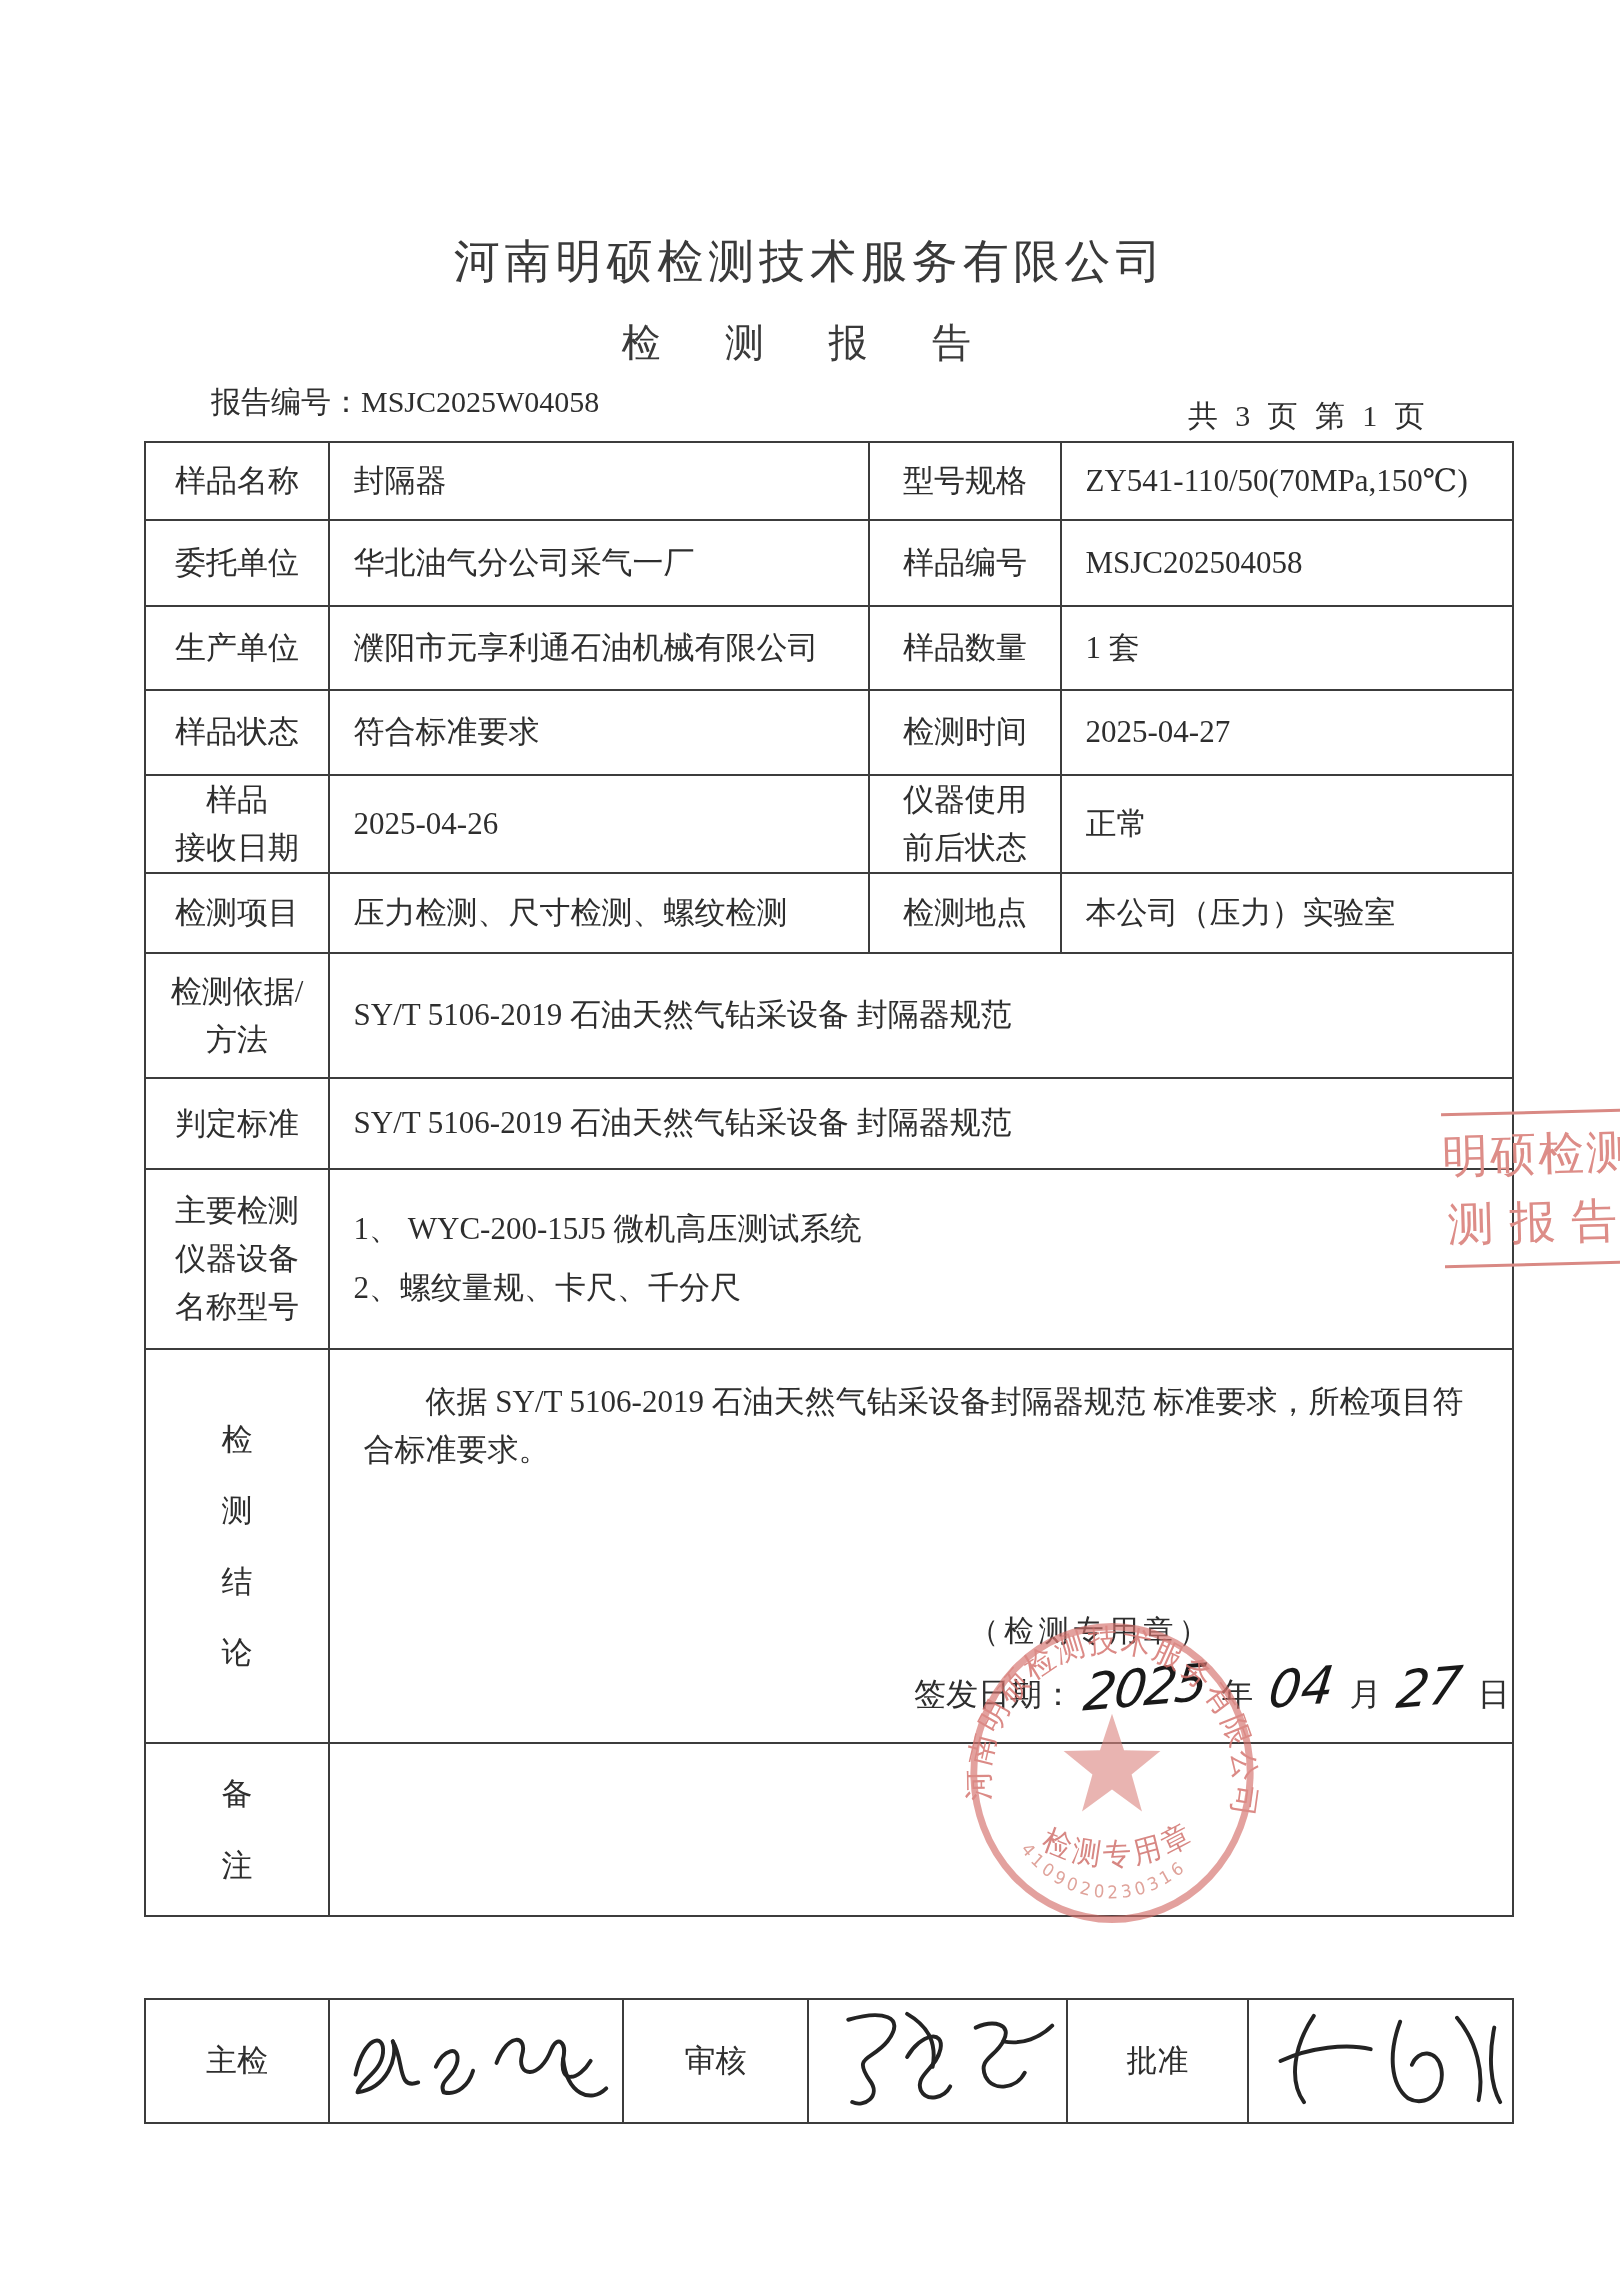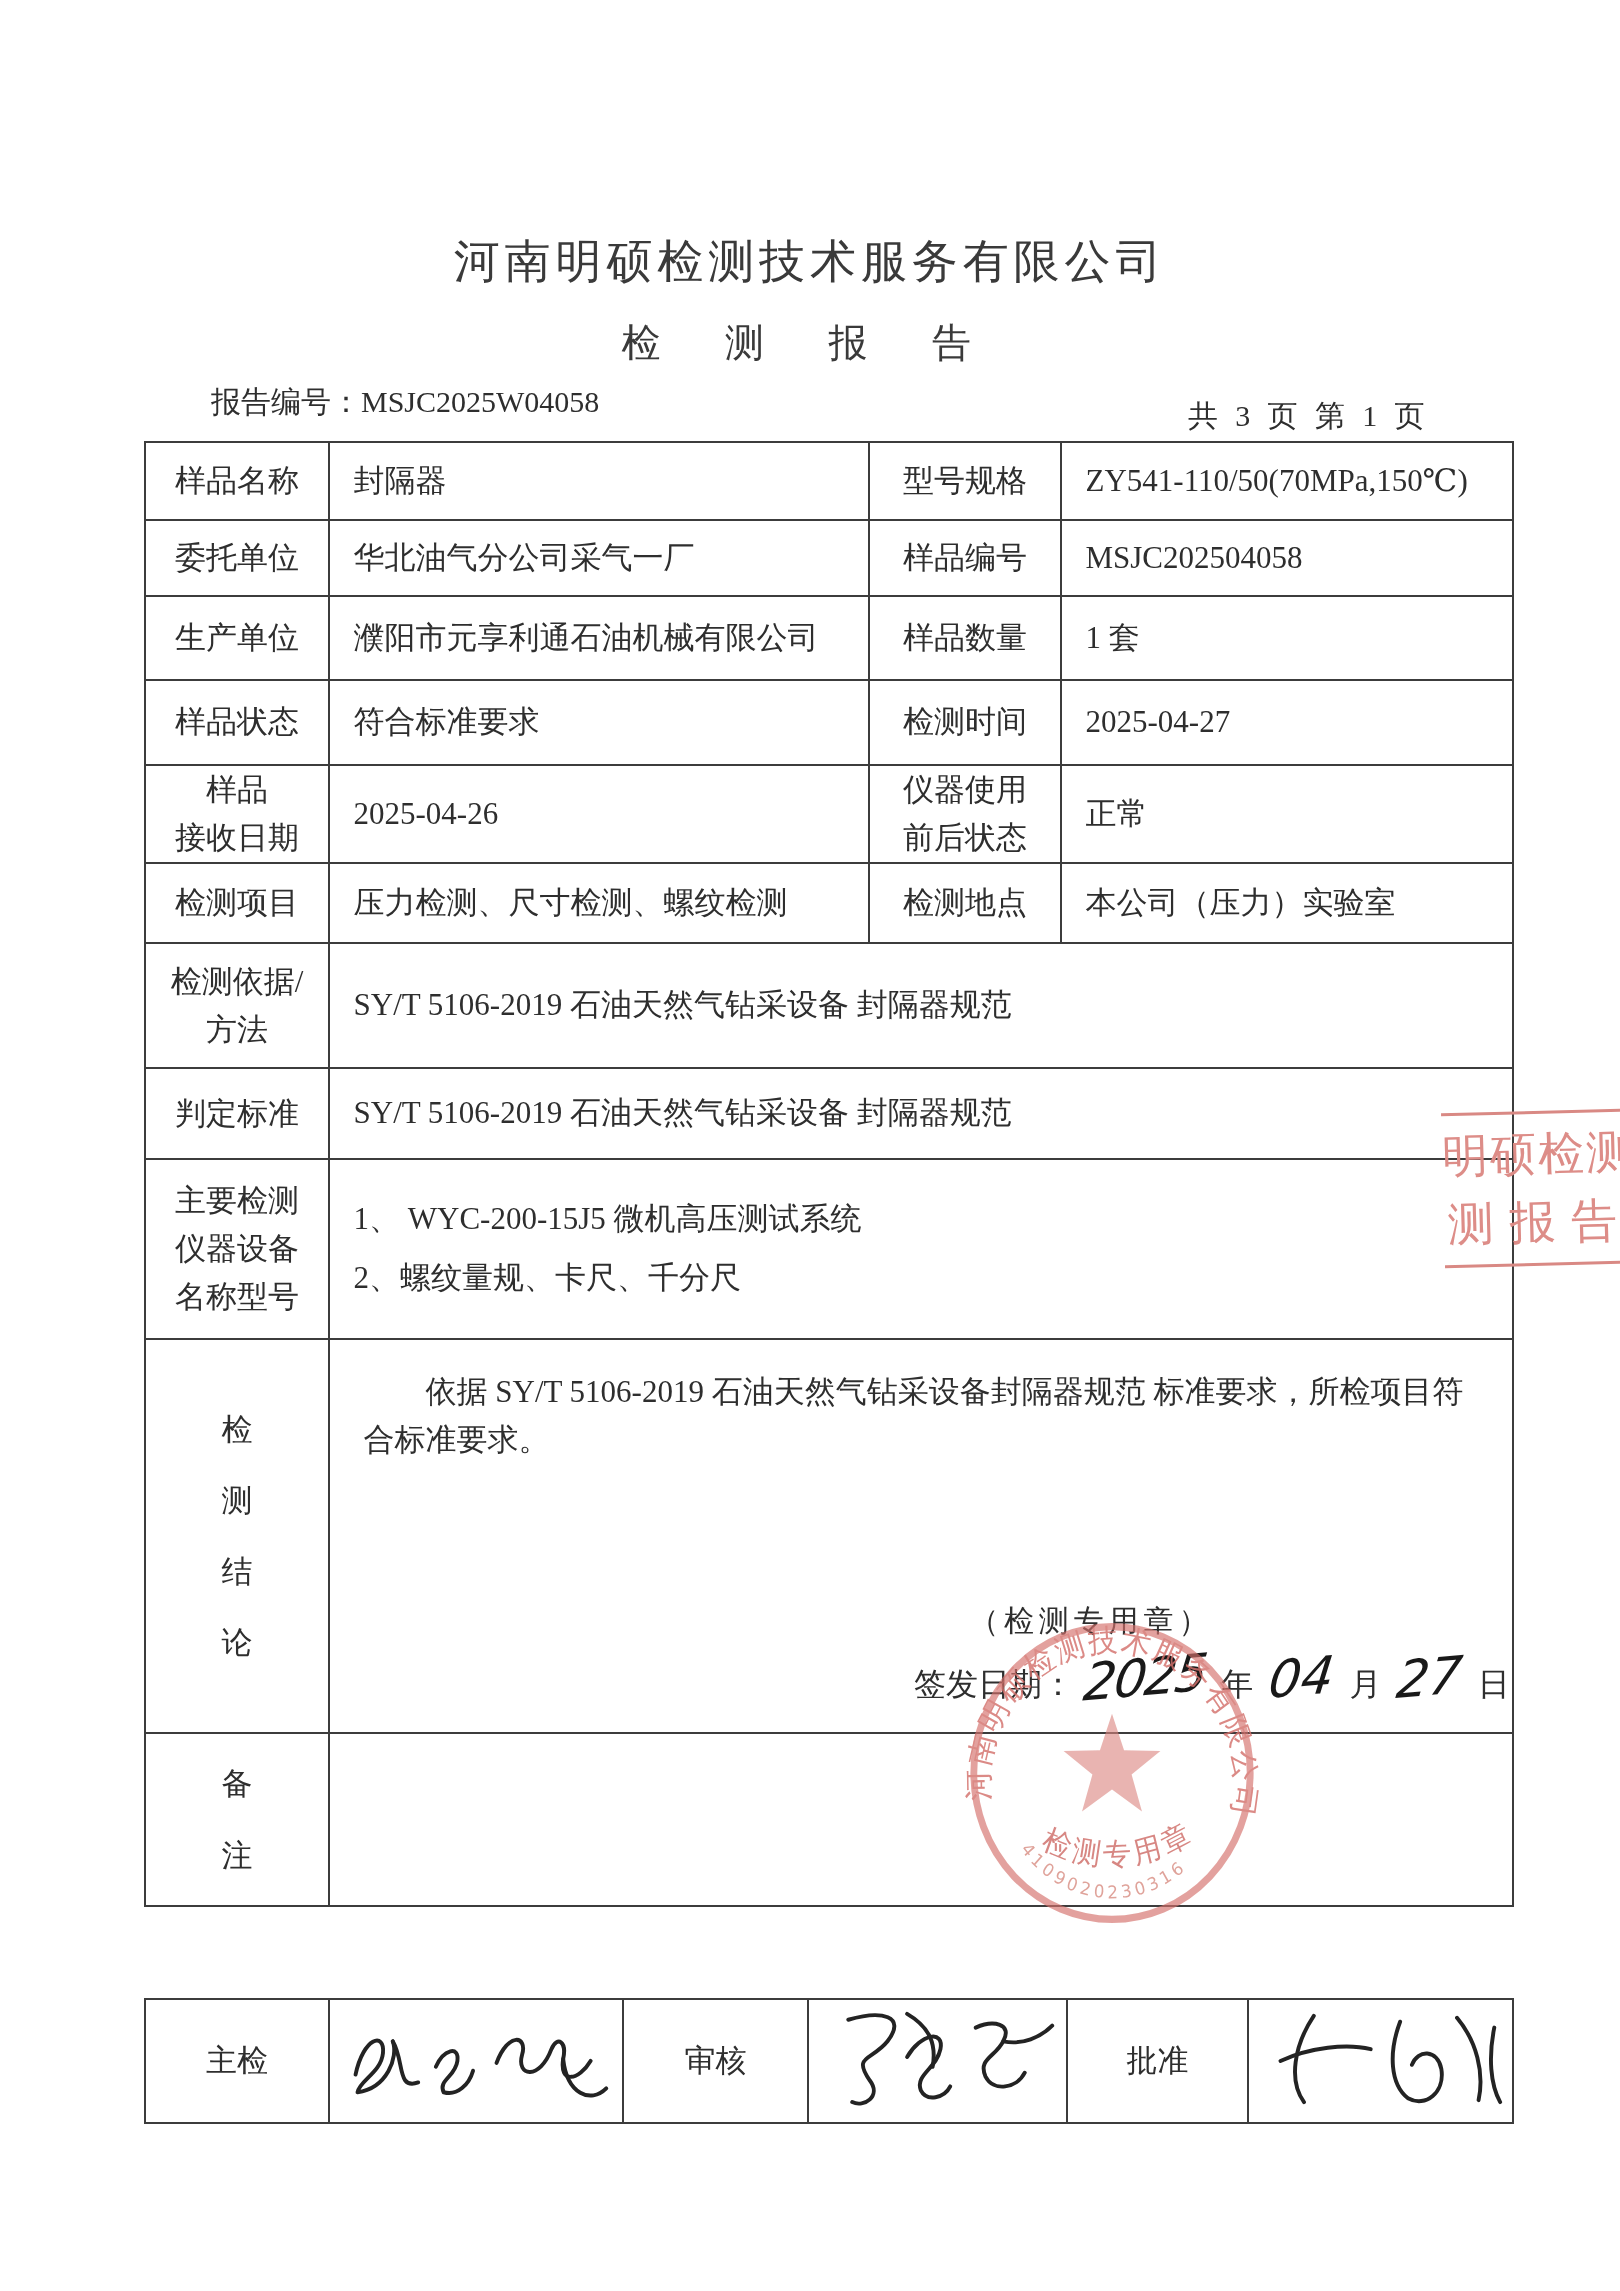--- a/index.html
+++ b/index.html
@@ -17,21 +17,21 @@
   .report-no-line{top:382px;left:211px;font-size:30px;}
   .pagination{top:384px;left:1188px;font-size:30px;letter-spacing:4.9px;margin-top:12px;}
   
   table.report{border-collapse:collapse;table-layout:fixed;}
   .tbl-main{position:absolute;left:144px;top:441px;width:1368px;}
   .tbl-sign{position:absolute;left:144px;top:1998px;width:1368px;}
   td{border:2px solid #3c3c3c;font-size:31px;vertical-align:middle;
      overflow:visible;}
   td.lbl{text-align:center;padding:0 5.9px;white-space:pre-line;line-height:1.55;}
   td.val{text-align:left;padding:0 9.8px 0 23.5px;white-space:pre-line;line-height:1.9;}
-  tr.r1{height:78px;}  tr.r2{height:76px;}  tr.r3{height:84px;padding-left:43px;}
+  tr.r1{height:78px;}  tr.r2{height:86px;}  tr.r3{height:84px;padding-left:43px;}
   tr.r4{height:85px;}  tr.r5{height:92px;}  tr.r6{height:89px;}
   tr.r7{height:80px;padding-left:14px;}  tr.r8{height:125px;} tr.r9{height:91px;}
   tr.r10{height:180px;}tr.r11{height:394px;}tr.r12{height:173px;}
   tr.rs{height:108px;}
   td.tall-lbl{line-height:2.3;}
   td.concl-cell{position:relative;padding:8px;vertical-align:top;}
   .concl-text{margin:19.6px 21.6px 0 25.5px;text-indent:2em;font-size:31px;line-height:1.55;}
   .seal-note{position:absolute;left:639px;top:261px;font-size:30px;letter-spacing:4.9px;}
   .issue-line{position:absolute;left:584px;top:312px;font-size:32px;white-space:nowrap;}
   .hw{font-family:"DejaVu Sans",sans-serif;font-style:italic;font-size:51px;

